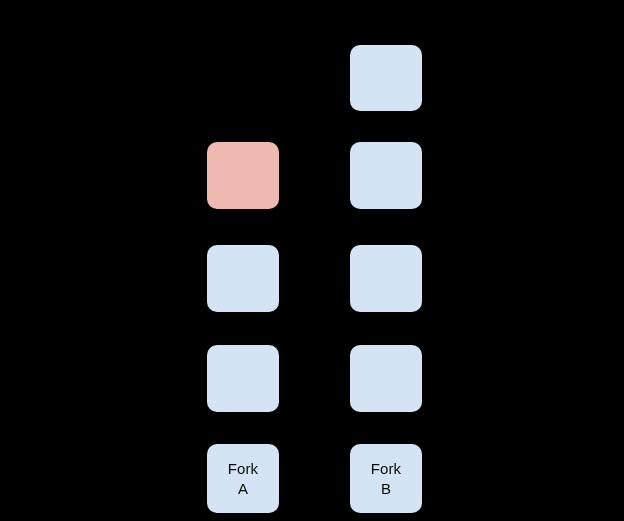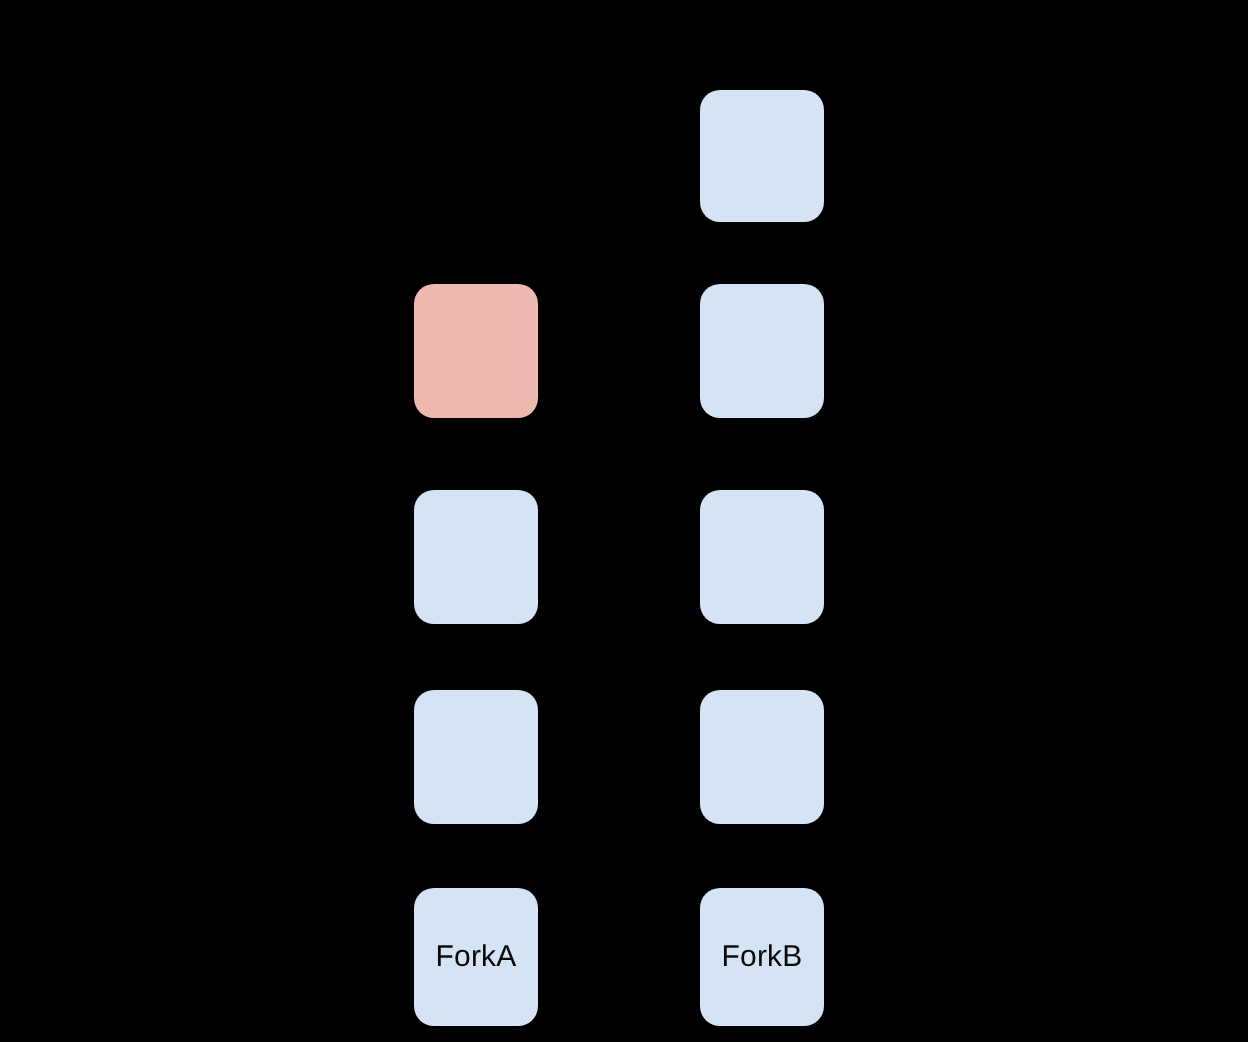--- a/index.html
+++ b/index.html
@@ -22,25 +22,25 @@
     position: absolute;
     top: 0;
     width: 62px;
     height: 521px;
   }
   #column-a { left: 207px; }
   #column-b { left: 350px; }
 
   .cell {
     position: absolute;
-    width: 62px;
+    width: 72px;
     box-sizing: border-box;
     border-radius: 10px;
     display: flex;
-    flex-direction: row;
+    flex-direction: column;
     align-items: center;
     justify-content: center;
     line-height: 1.30;
     text-align: center;
     color: #0a0a0a;
     font-size: 15px;
     letter-spacing: 0.1px;
     -webkit-font-smoothing: antialiased;
   }
   .cell.empty-slot {

